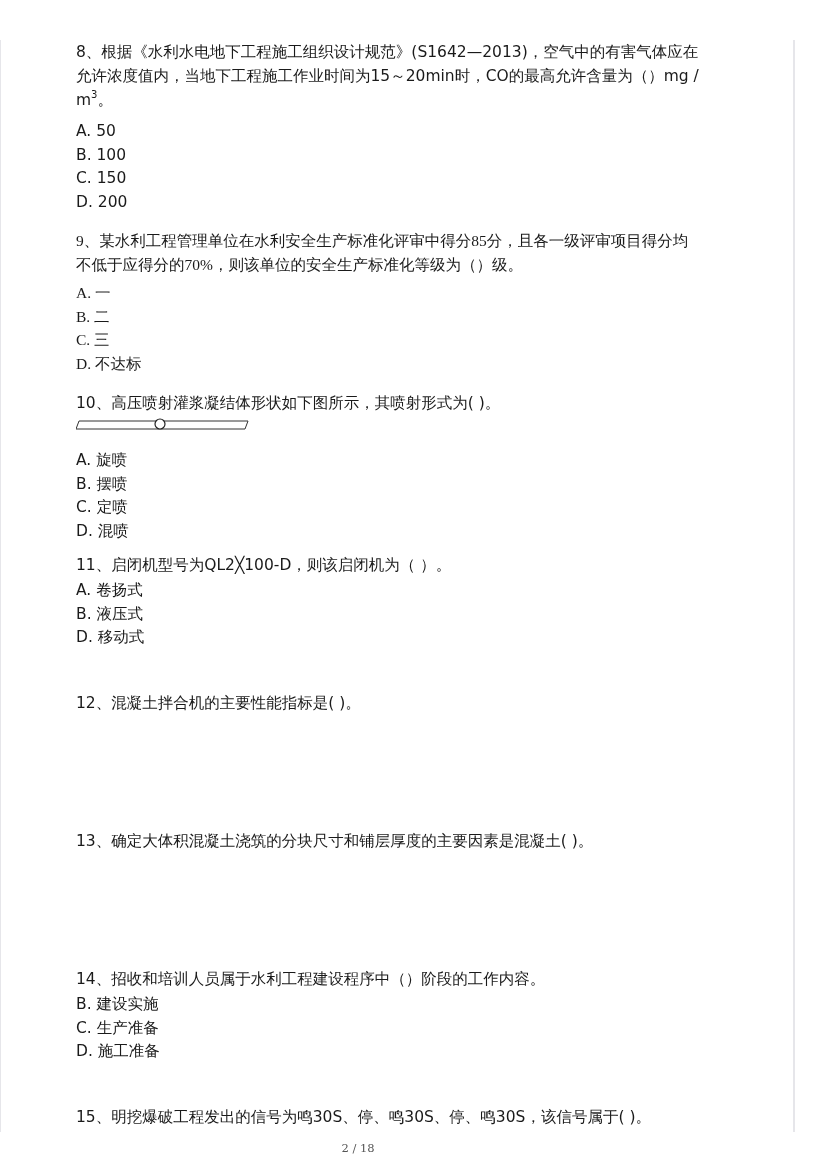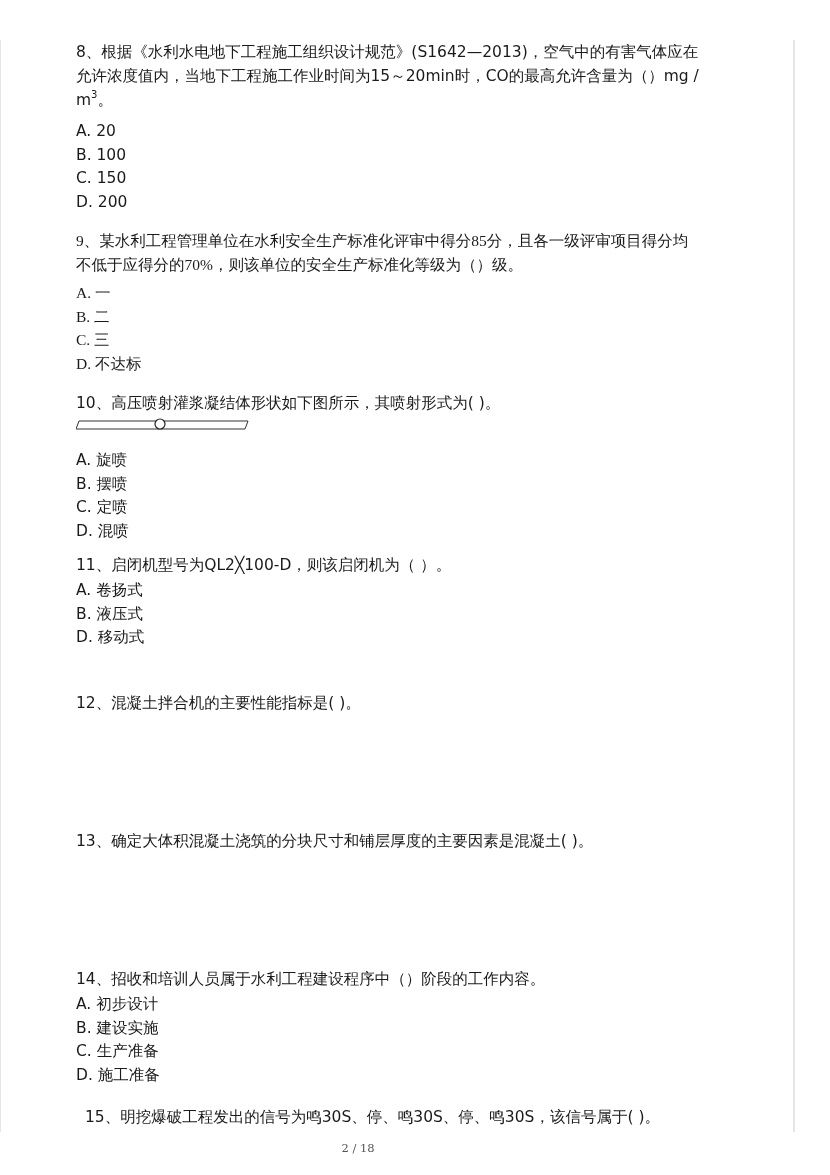--- a/index.html
+++ b/index.html
@@ -80,21 +80,21 @@
 <div class="page">
   <div class="content">
 
     <div class="question" style="position:absolute; top:0px; left:0;">
       <p class="q-stem">
         <span>8、根据《水利水电地下工程施工组织设计规范》(S1642—2013)，空气中的有害气体应在</span><br>
         <span>允许浓度值内，当地下工程施工作业时间为15～20min时，CO的最高允许含量为（）mg /</span><br>
         <span>m</span><sup>3</sup><span>。</span>
       </p>
       <ul class="options" style="margin-top:8px;">
-        <li class="option">A. 20</li>
+        <li class="option">A. 50</li>
         <li class="option">B. 100</li>
         <li class="option">C. 150</li>
         <li class="option">D. 200</li>
       </ul>
     </div>
 
     <div class="question" style="position:absolute; top:189px; left:0;font-family:Liberation Serif, serif;">
       <p class="q-stem">
         <span>9、某水利工程管理单位在水利安全生产标准化评审中得分85分，且各一级评审项目得分均</span><br>
         <span>不低于应得分的70%，则该单位的安全生产标准化等级为（）级。</span>
@@ -146,28 +146,27 @@
       <p class="q-stem">
         <span>13、确定大体积混凝土浇筑的分块尺寸和铺层厚度的主要因素是混凝土(        )。</span>
       </p>
     </div>
 
     <div class="question" style="position:absolute; top:927px; left:0;">
       <p class="q-stem">
         <span>14、招收和培训人员属于水利工程建设程序中（）阶段的工作内容。</span>
       </p>
       <ul class="options">
-        <li class="option">A. 初步设计</li>
         <li class="option">B. 建设实施</li>
         <li class="option">C. 生产准备</li>
         <li class="option">D. 施工准备</li>
       </ul>
     </div>
 
-    <div class="question" style="position:absolute; top:1065px; left:9px;">
+    <div class="question" style="position:absolute; top:1065px; left:0;">
       <p class="q-stem">
         <span>15、明挖爆破工程发出的信号为鸣30S、停、鸣30S、停、鸣30S，该信号属于(        )。</span>
       </p>
     </div>
 
   </div>
 </div>
 
 <div class="page-number">2 / 18</div>
 

